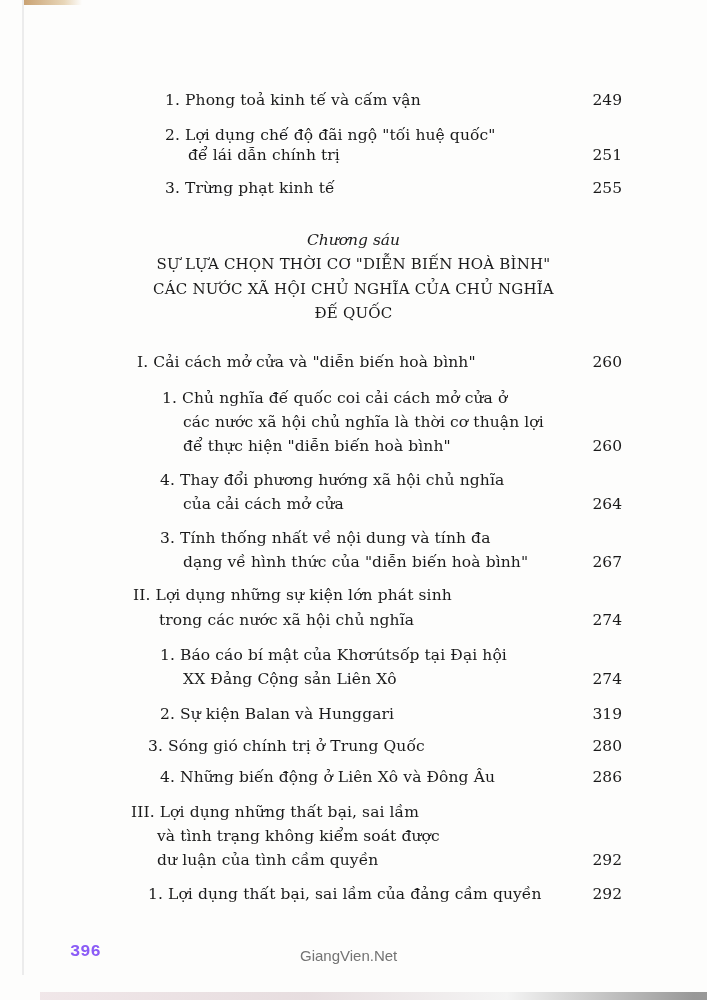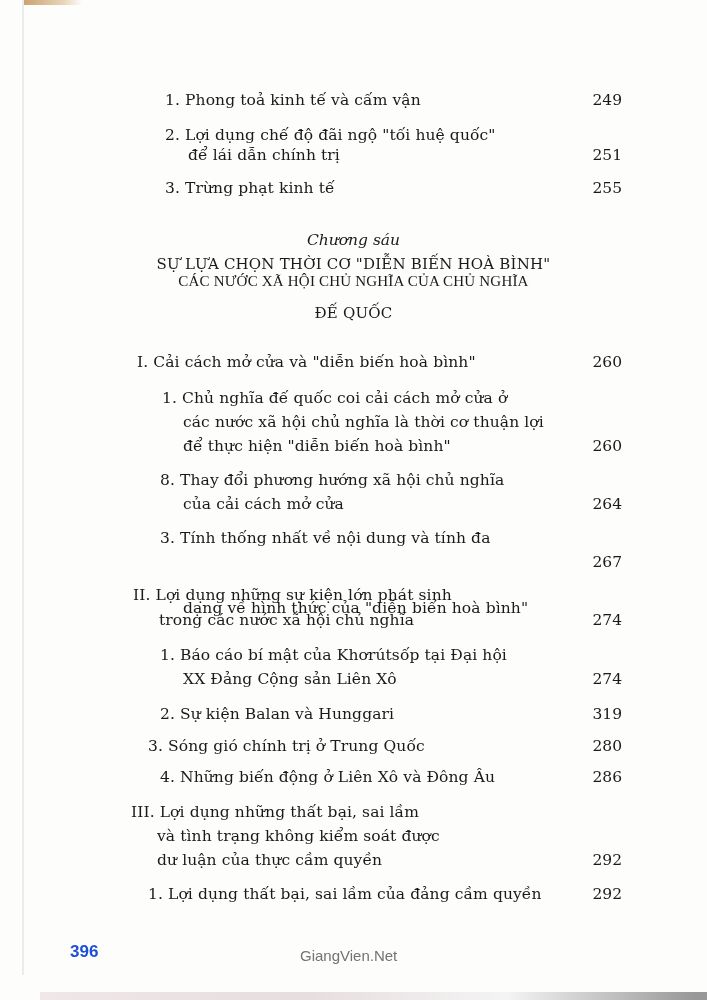--- a/index.html
+++ b/index.html
@@ -34,22 +34,22 @@
   .chapter-label {
     position: absolute; left: 0; width: 707px; text-align: center; top: 230px;
     font-style: italic; font-size: 15.5px; line-height: 20px;
   }
   .chapter-title {
     position: absolute; left: 0; width: 707px; text-align: center;
     font-size: 15px; line-height: 22px; letter-spacing: 0.2px;
   }
   .footer-page {
     position: absolute; left: 70px; top: 942px;
-    font-family: Liberation Sans, sans-serif;
-    font-weight: bold; font-size: 17px; color: #1d4ed8;
+    font-family: Liberation Mono, monospace;
+    font-weight: bold; font-size: 17px; color: #8b5cf6;
   }
   .watermark {
     position: absolute; left: 300px; top: 947px;
     font-family: "Liberation Sans", "DejaVu Sans", sans-serif;
     font-size: 15px; color: #737373;
   }
 </style>
 </head>
 <body>
 
@@ -66,38 +66,38 @@
   <div class="line" style="left:188px; top:145px;">để lái dẫn chính trị</div>
   <div class="num" style="top:145px;">251</div>
 </div>
 <div>
   <div class="line" style="left:165px; top:178px;text-align:center;">3. Trừng phạt kinh tế</div>
   <div class="num" style="top:178px;">255</div>
 </div>
 
 <div class="chapter-label">Chương sáu</div>
 <div class="chapter-title" style="top:253px;">SỰ LỰA CHỌN THỜI CƠ "DIỄN BIẾN HOÀ BÌNH"</div>
-<div class="chapter-title" style="top:270px;font-family:Liberation Serif, serif;">CÁC NƯỚC XÃ HỘI CHỦ NGHĨA CỦA CHỦ NGHĨA</div>
+<div class="chapter-title" style="top:278px;">CÁC NƯỚC XÃ HỘI CHỦ NGHĨA CỦA CHỦ NGHĨA</div>
 <div class="chapter-title" style="top:302px;">ĐẾ QUỐC</div>
 
 <div>
   <div class="line bold" style="left:137px; top:352px;">I. Cải cách mở cửa và "diễn biến hoà bình"</div>
   <div class="num" style="top:352px;">260</div>
 
   <div class="line" style="left:162px; top:388px;">1. Chủ nghĩa đế quốc coi cải cách mở cửa ở</div>
   <div class="line" style="left:183px; top:412px;">các nước xã hội chủ nghĩa là thời cơ thuận lợi</div>
   <div class="line" style="left:183px; top:436px;">để thực hiện "diễn biến hoà bình"</div>
   <div class="num" style="top:436px;">260</div>
 
-  <div class="line" style="left:160px; top:470px;">8. Thay đổi phương hướng xã hội chủ nghĩa</div>
+  <div class="line" style="left:160px; top:470px;">4. Thay đổi phương hướng xã hội chủ nghĩa</div>
   <div class="line" style="left:183px; top:494px;">của cải cách mở cửa</div>
   <div class="num" style="top:494px;">264</div>
 
   <div class="line" style="left:160px; top:528px;">3. Tính thống nhất về nội dung và tính đa</div>
-  <div class="line" style="left:183px; top:552px;margin-top:46px;">dạng về hình thức của "diễn biến hoà bình"</div>
+  <div class="line" style="left:183px; top:552px;">dạng về hình thức của "diễn biến hoà bình"</div>
   <div class="num" style="top:552px;">267</div>
 </div>
 
 <div>
   <div class="line bold" style="left:133px; top:585px;">II. Lợi dụng những sự kiện lớn phát sinh</div>
   <div class="line bold" style="left:159px; top:610px;">trong các nước xã hội chủ nghĩa</div>
   <div class="num" style="top:610px;">274</div>
 
   <div class="line" style="left:160px; top:645px;">1. Báo cáo bí mật của Khơrútsốp tại Đại hội</div>
   <div class="line" style="left:183px; top:669px;">XX Đảng Cộng sản Liên Xô</div>
@@ -109,21 +109,21 @@
   <div class="line" style="left:148px; top:736px;">3. Sóng gió chính trị ở Trung Quốc</div>
   <div class="num" style="top:736px;">280</div>
 
   <div class="line" style="left:160px; top:767px;">4. Những biến động ở Liên Xô và Đông Âu</div>
   <div class="num" style="top:767px;text-align:right;">286</div>
 </div>
 
 <div>
   <div class="line bold" style="left:131px; top:802px;">III. Lợi dụng những thất bại, sai lầm</div>
   <div class="line bold" style="left:157px; top:826px;">và tình trạng không kiểm soát được</div>
-  <div class="line bold" style="left:157px; top:850px;">dư luận của thực cầm quyền</div>
+  <div class="line bold" style="left:157px; top:850px;">dư luận của tình cầm quyền</div>
   <div class="num" style="top:850px;">292</div>
 
   <div class="line" style="left:148px; top:884px;">1. Lợi dụng thất bại, sai lầm của đảng cầm quyền</div>
   <div class="num" style="top:884px;">292</div>
 </div>
 
 <div class="footer-page">396</div>
 <div class="watermark">GiangVien.Net</div>
 
 </body></html>

